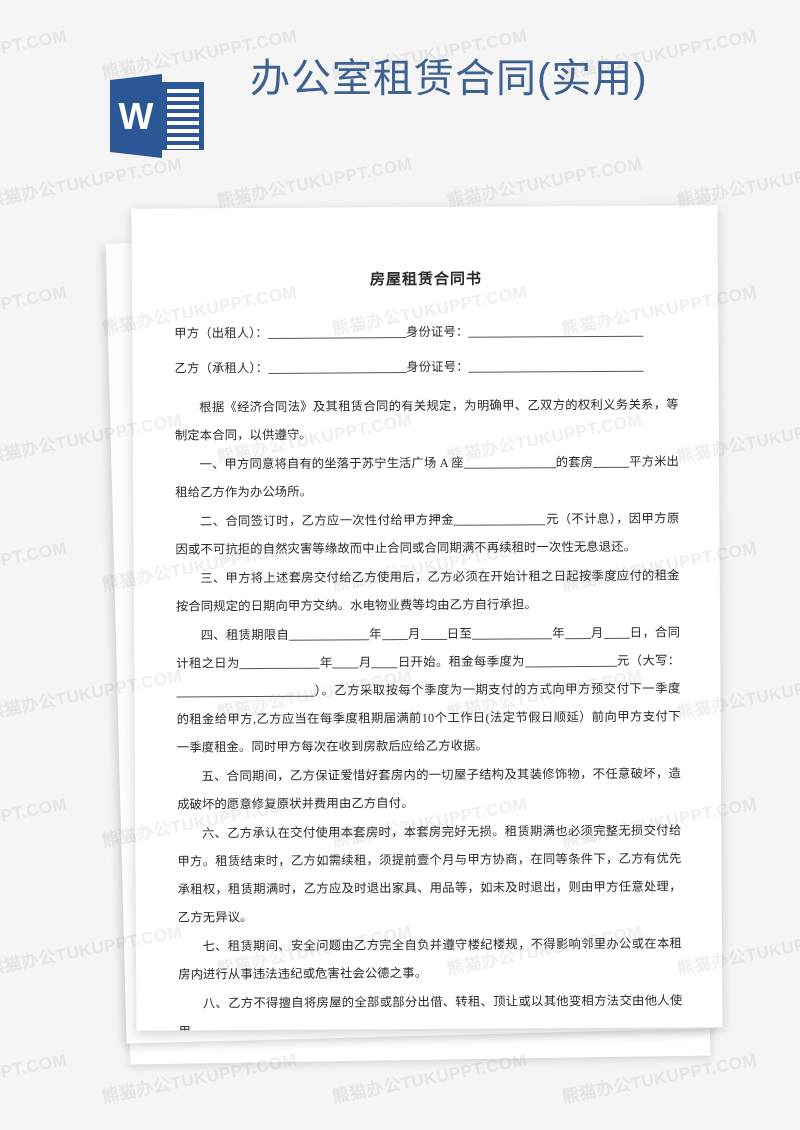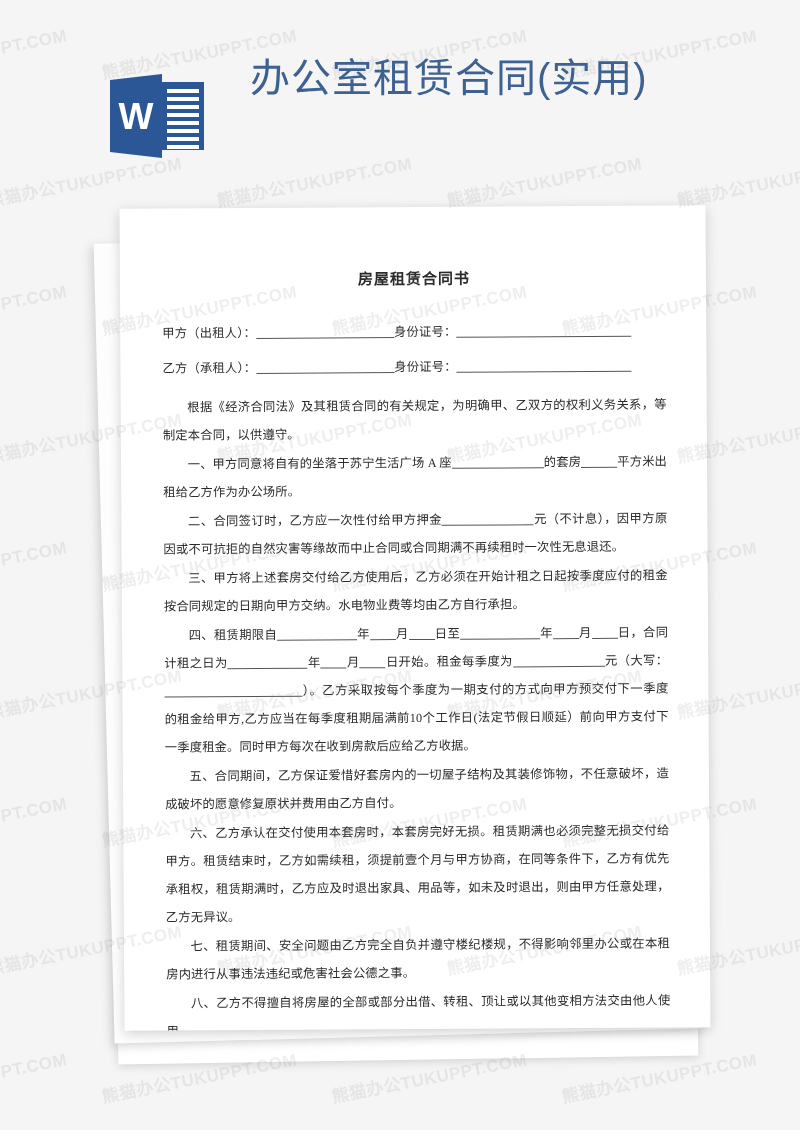--- a/index.html
+++ b/index.html
@@ -65,21 +65,21 @@
     font-size: 40px;
     line-height: 52px;
     font-weight: 400;
     color: #3d6291;
     letter-spacing: 1px;
   }
 
   
   .paper-stack {
     position: absolute;
-    left: 0; top: 0;
+    left: 12px; top: 0;
     width: 696px; height: 1130px;
     z-index: 2;
   }
 
   .sheet-back-2 {
     position: absolute;
     left: 112px;
     top: 250px;
     width: 580px;
     height: 810px;

